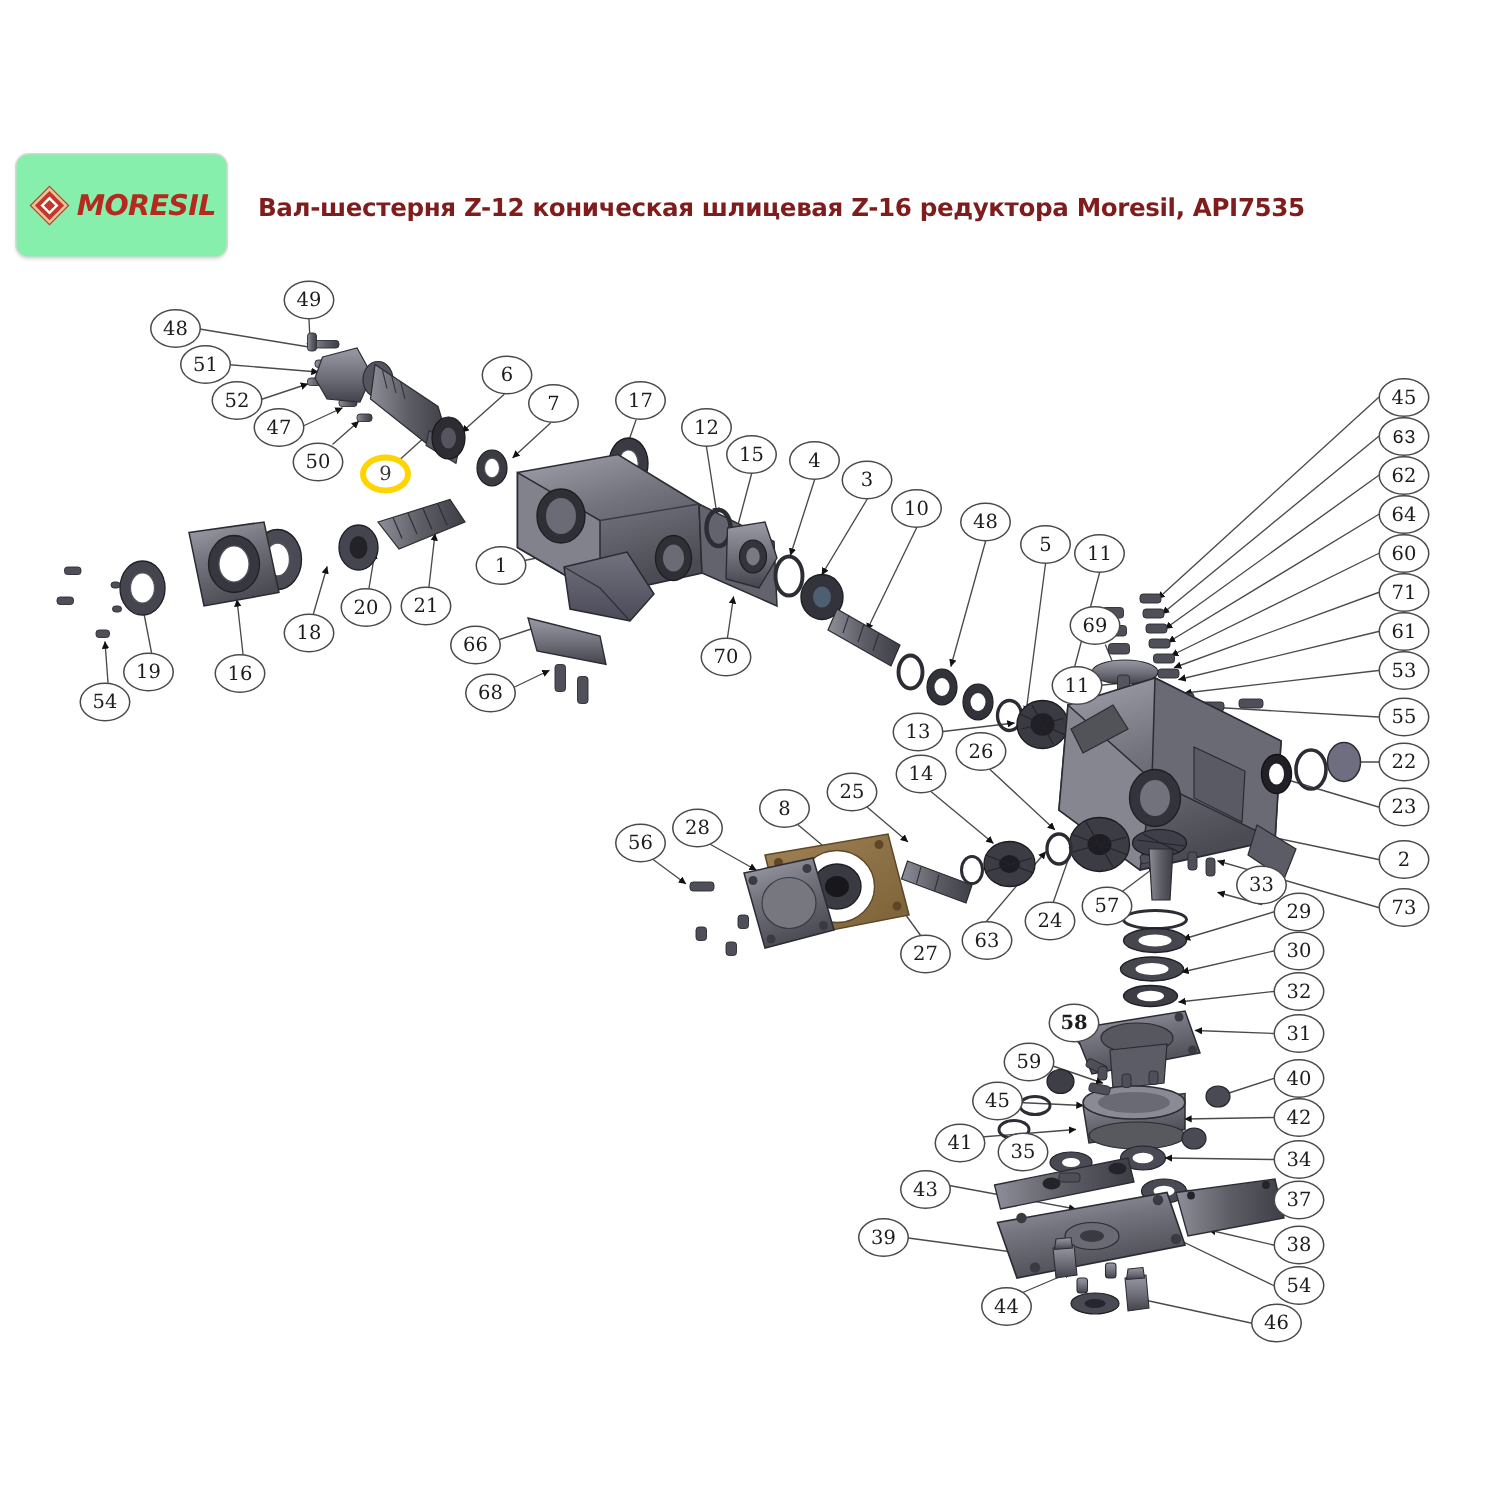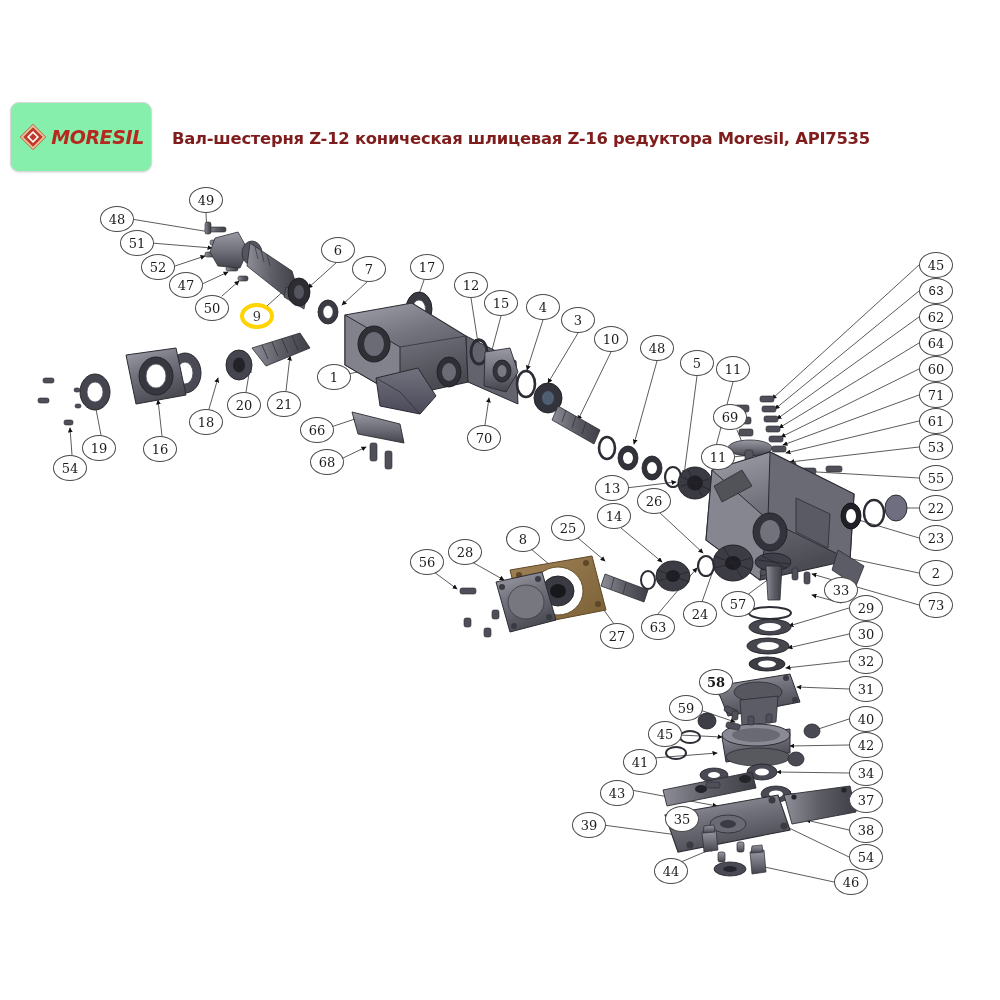--- a/index.html
+++ b/index.html
@@ -610,19 +610,19 @@
       <div class="callout" style="left: 866px; top: 745px;">42</div>
       <div class="callout" style="left: 866px; top: 773px;">34</div>
       <div class="callout" style="left: 866px; top: 800px;">37</div>
       <div class="callout" style="left: 866px; top: 830px;">38</div>
       <div class="callout" style="left: 866px; top: 857px;">54</div>
       <div class="callout" style="left: 851px; top: 882px;">46</div>
       <div class="callout" style="left: 716px; top: 682px; font-weight: bold;">58</div>
       <div class="callout" style="left: 686px; top: 708px; text-align: right;">59</div>
       <div class="callout" style="left: 665px; top: 734px;">45</div>
       <div class="callout" style="left: 640px; top: 762px;">41</div>
-      <div class="callout" style="left: 682px; top: 819px;">35</div>
+      <div class="callout" style="left: 682px; top: 768px;">35</div>
       <div class="callout" style="left: 617px; top: 793px;">43</div>
       <div class="callout" style="left: 589px; top: 825px;">39</div>
       <div class="callout" style="left: 671px; top: 871px;">44</div>
     </div>
 
 </div>
 
 </body></html>

